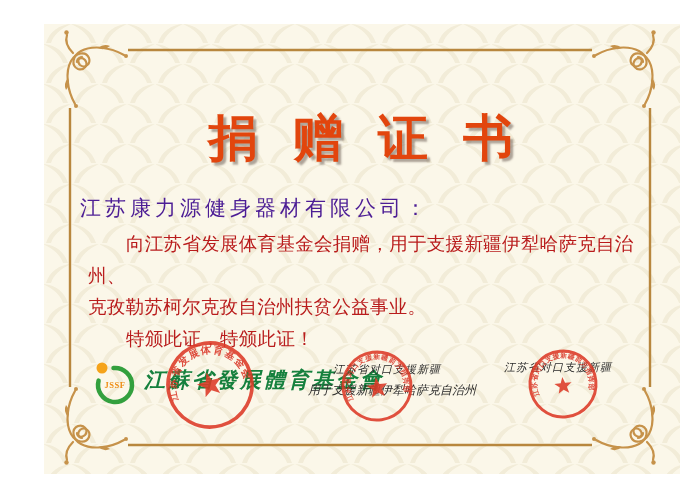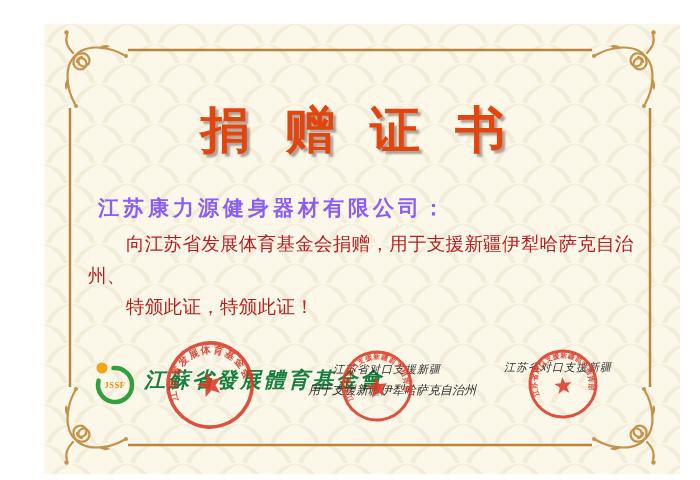--- a/index.html
+++ b/index.html
@@ -4,28 +4,28 @@
 <style>
   html,body{margin:0;padding:0;}
   body{
     width:700px;height:480px;position:relative;background:#ffffff;overflow:hidden;
     font-family:"Liberation Serif","DejaVu Serif",serif;
   }
   .scan{position:absolute;left:44px;top:24px;width:636px;height:450px;}
   .bg,.frame{position:absolute;left:0;top:0;}
   .frame{z-index:1;}
   .title{
-    position:absolute;left:0;top:68px;width:636px;margin:8px;z-index:2;
+    position:absolute;left:0;top:68px;width:636px;margin:16px;z-index:2;
     text-align:center;font-size:50px;font-weight:bold;color:#e2450d;
     letter-spacing:0.70em;line-height:60px;
     text-shadow:3px 3px 2px rgba(110,95,85,0.55);
   }
   .recipient{
-    position:absolute;left:54px;top:170px;z-index:2;
-    font-size:21px;color:#8b5cf6;letter-spacing:4px;font-weight:700;
+    position:absolute;left:36px;top:170px;z-index:2;
+    font-size:21px;color:#4c1d95;letter-spacing:4px;font-weight:400;
   }
   .para{
     position:absolute;left:44px;top:205px;width:560px;z-index:2;
     font-size:18.5px;line-height:31.5px;font-weight:400;color:#b91c1c;letter-spacing:0.3px;
   }
   .para .indent{text-indent:38px;}
   .callig{
     position:absolute;left:100px;top:342px;z-index:2;
     font-size:21px;font-style:italic;font-weight:700;color:#15803d;letter-spacing:3px;
   }
@@ -91,20 +91,21 @@
       <use href="#flo" transform="translate(606,421) scale(-1,-1)"></use>
     </g>
   </svg>
 
   <h1 class="title">捐赠证书</h1>
 
   <div class="recipient">江苏康力源健身器材有限公司：</div>
 
   <div class="para">
     <div class="l indent">向江苏省发展体育基金会捐赠，用于支援新疆伊犁哈萨克自治州、</div>
+    <div class="l">克孜勒苏柯尔克孜自治州扶贫公益事业。</div>
     <div class="l indent">特颁此证，特颁此证！</div>
   </div>
 
   <svg class="logo" width="52" height="52" aria-hidden="true">
     <path d="M25.5,12.1 A17,17 0 1 1 10.6,24.6" fill="none" stroke="#33a03e" stroke-width="4.5" stroke-linecap="round"></path>
     <circle cx="14" cy="12" r="5.5" fill="#f5a31a"></circle>
     <text x="27" y="32" text-anchor="middle" font-size="8.5" font-weight="bold" fill="#ef8d15" letter-spacing="0.5">JSSF</text>
   </svg>
 
   <div class="callig">江蘇省發展體育基金會</div>

